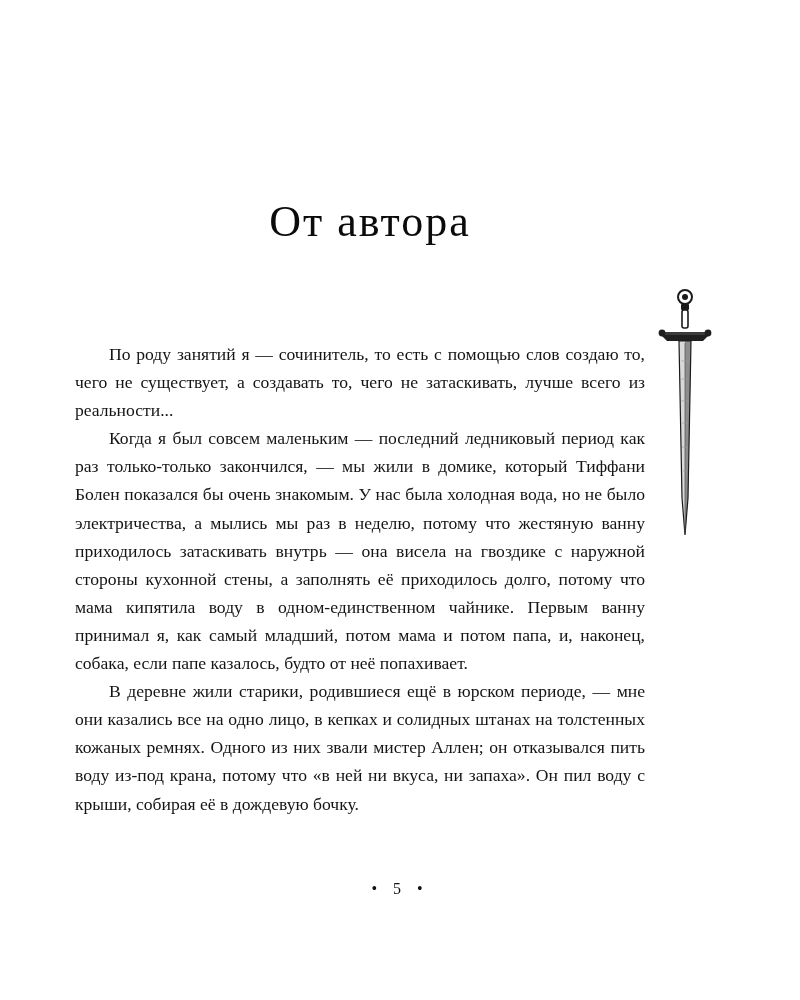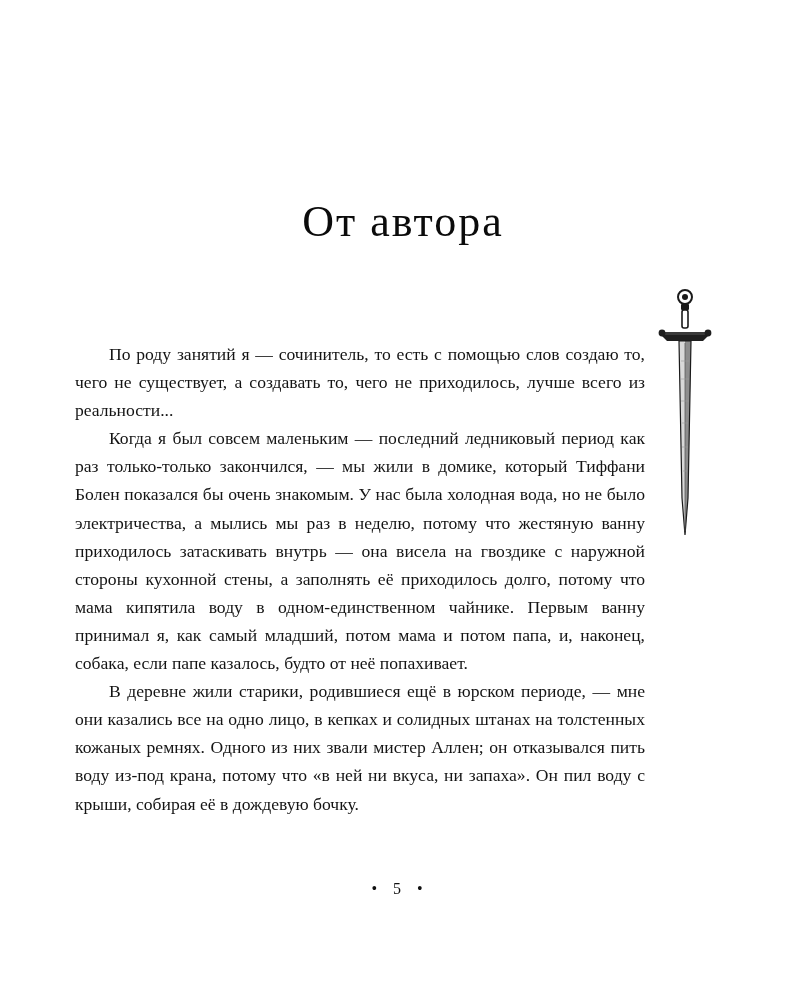--- a/index.html
+++ b/index.html
@@ -21,21 +21,20 @@
     left: 0;
     top: 196px;
     width: 740px;
     text-align: center;
     font-family: "Liberation Serif", serif;
     font-size: 44px;
     font-weight: normal;
     letter-spacing: 2px;
     color: #0b0b0b;
     margin: 0;
-    padding-left: 33px;
   }
   .body-text {
     position: absolute;
     left: 75px;
     top: 340px;
     width: 570px;
     font-size: 17.6px;
     line-height: 28.1px;
     text-align: justify;
     text-justify: inter-word;
@@ -85,20 +84,20 @@
         <path d="M24 58 L36 58 L33 215 L30 252 L27 215 Z" stroke="none" fill="#d9d9d9"></path>
         <path d="M30 58 L36 58 L33 215 L30 252 Z" stroke="none" fill="#8d8d8d"></path>
         <path d="M24 58 L36 58 L33 215 L30 252 L27 215 Z" fill="none" stroke="#1a1a1a" stroke-width="1.2"></path>
         <path d="M30 60 L30 248" stroke="#5a5a5a" stroke-width="0.8" fill="none"></path>
         <path d="M26 78 L34 78 M26 96 L34 96 M26 118 L34 118 M27 140 L33 140 M27 164 L33 164 M28 188 L32 188" stroke="#9a9a9a" stroke-width="0.6" fill="none"></path>
       </g>
     </svg>
   </div>
 
   <div class="body-text">
-    <p>По роду занятий я — сочинитель, то есть с помощью слов создаю то, чего не существует, а создавать то, чего не приходилось, лучше всего из реальности...</p>
+    <p>По роду занятий я — сочинитель, то есть с помощью слов создаю то, чего не существует, а создавать то, чего не затаскивать, лучше всего из реальности...</p>
     <p>Когда я был совсем маленьким — последний ледниковый период как раз только-только закончился, — мы жили в домике, который Тиффани Болен показался бы очень знакомым. У нас была холодная вода, но не было электричества, а мылись мы раз в неделю, потому что жестяную ванну приходилось затаскивать внутрь — она висела на гвоздике с наружной стороны кухонной стены, а заполнять её приходилось долго, потому что мама кипятила воду в одном-единственном чайнике. Первым ванну принимал я, как самый младший, потом мама и потом папа, и, наконец, собака, если папе казалось, будто от неё попахивает.</p>
     <p>В деревне жили старики, родившиеся ещё в юрском периоде, — мне они казались все на одно лицо, в кепках и солидных штанах на толстенных кожаных ремнях. Одного из них звали мистер Аллен; он отказывался пить воду из-под крана, потому что «в ней ни вкуса, ни запаха». Он пил воду с крыши, собирая её в дождевую бочку.</p>
   </div>
 
   <div class="folio">• 5 •</div>
 
 </div>
 
 </body></html>

